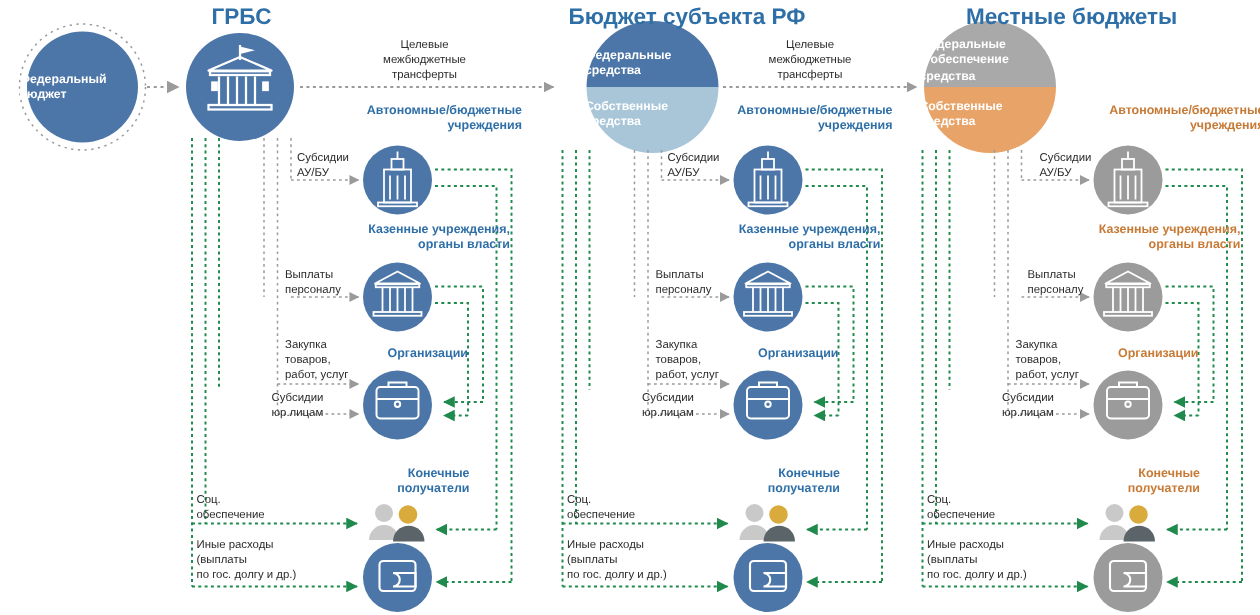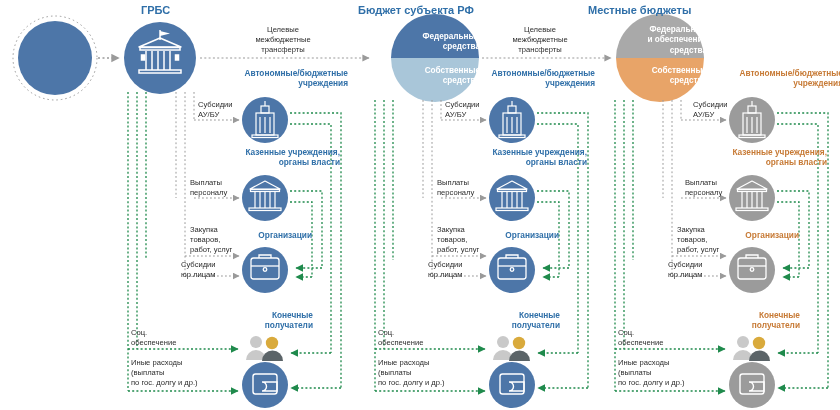--- a/index.html
+++ b/index.html
@@ -2,24 +2,24 @@
 <html><head>
 <meta charset="utf-8">
 <style>
   html,body{margin:0;padding:0;background:#ffffff;}
   body{width:840px;height:410px;overflow:hidden;
        font-family:"Liberation Sans","DejaVu Sans",sans-serif;
        -webkit-font-smoothing:antialiased;}
   #stage{position:relative;width:840px;height:410px;}
   svg#canvas{position:absolute;left:0;top:0;width:840px;height:410px;}
   .lbl{position:absolute;white-space:nowrap;line-height:1.12;}
-  .colhead{font-size:11px;font-weight:bold;}
+  .colhead{font-size:15px;font-weight:bold;}
   .grp{font-size:8.3px;font-weight:bold;text-align:right;line-height:1.25;}
   .flow{font-size:7.6px;color:#2b2b2b;font-weight:normal;line-height:1.3;}
-  .circ-txt{position:absolute;text-align:right;color:#ffffff;font-size:8.2px;
+  .circ-txt{position:absolute;text-align:left;color:#ffffff;font-size:8.2px;
             font-weight:bold;line-height:1.25;white-space:nowrap;}
   .c-blue{fill:#4d76a8;}
   .c-ltblue{fill:#a9c6d9;}
   .c-gray{fill:#a9a9a9;}
   .c-orange{fill:#e8a468;}
   .c-grayd{fill:#9b9b9b;}
 </style>
 </head>
 <body>
 
@@ -317,24 +317,28 @@
       </g>
       <g stroke="#1f8a4c" stroke-width="1.3" stroke-dasharray="2 2.2" marker-end="url(#agreen)" fill="none">
         <path d="M809,268 L783,268"></path>
         <path d="M799,277 L783,277"></path>
         <path d="M818,353 L778,353"></path>
         <path d="M828,388 L778,388"></path>
       </g>
     </g>
   </svg>
 
+  <div class="circ-txt" style="left:13px;top:48px;width:84px;">
+    <div>Федеральный</div>
+    <div>бюджет</div>
+  </div>
 
   <div class="lbl colhead" style="left:141px;top:4px;color:#2f6fa8;">ГРБС</div>
-  <div class="lbl colhead" style="left:358px;top:4px;color:#2f6fa8;">Бюджет субъекта РФ</div>
-  <div class="lbl colhead" style="left:588px;top:4px;color:#2f6fa8;">Местные бюджеты</div>
+  <div class="lbl colhead" style="left:379px;top:4px;color:#2f6fa8;">Бюджет субъекта РФ</div>
+  <div class="lbl colhead" style="left:644px;top:4px;color:#2f6fa8;">Местные бюджеты</div>
 
   <div class="lbl flow" style="left:237px;top:25px;text-align:center;width:92px;">
     <div>Целевые</div>
     <div>межбюджетные</div>
     <div>трансферты</div>
   </div>
   <div class="lbl flow" style="left:494px;top:25px;text-align:center;width:92px;">
     <div>Целевые</div>
     <div>межбюджетные</div>
     <div>трансферты</div>

